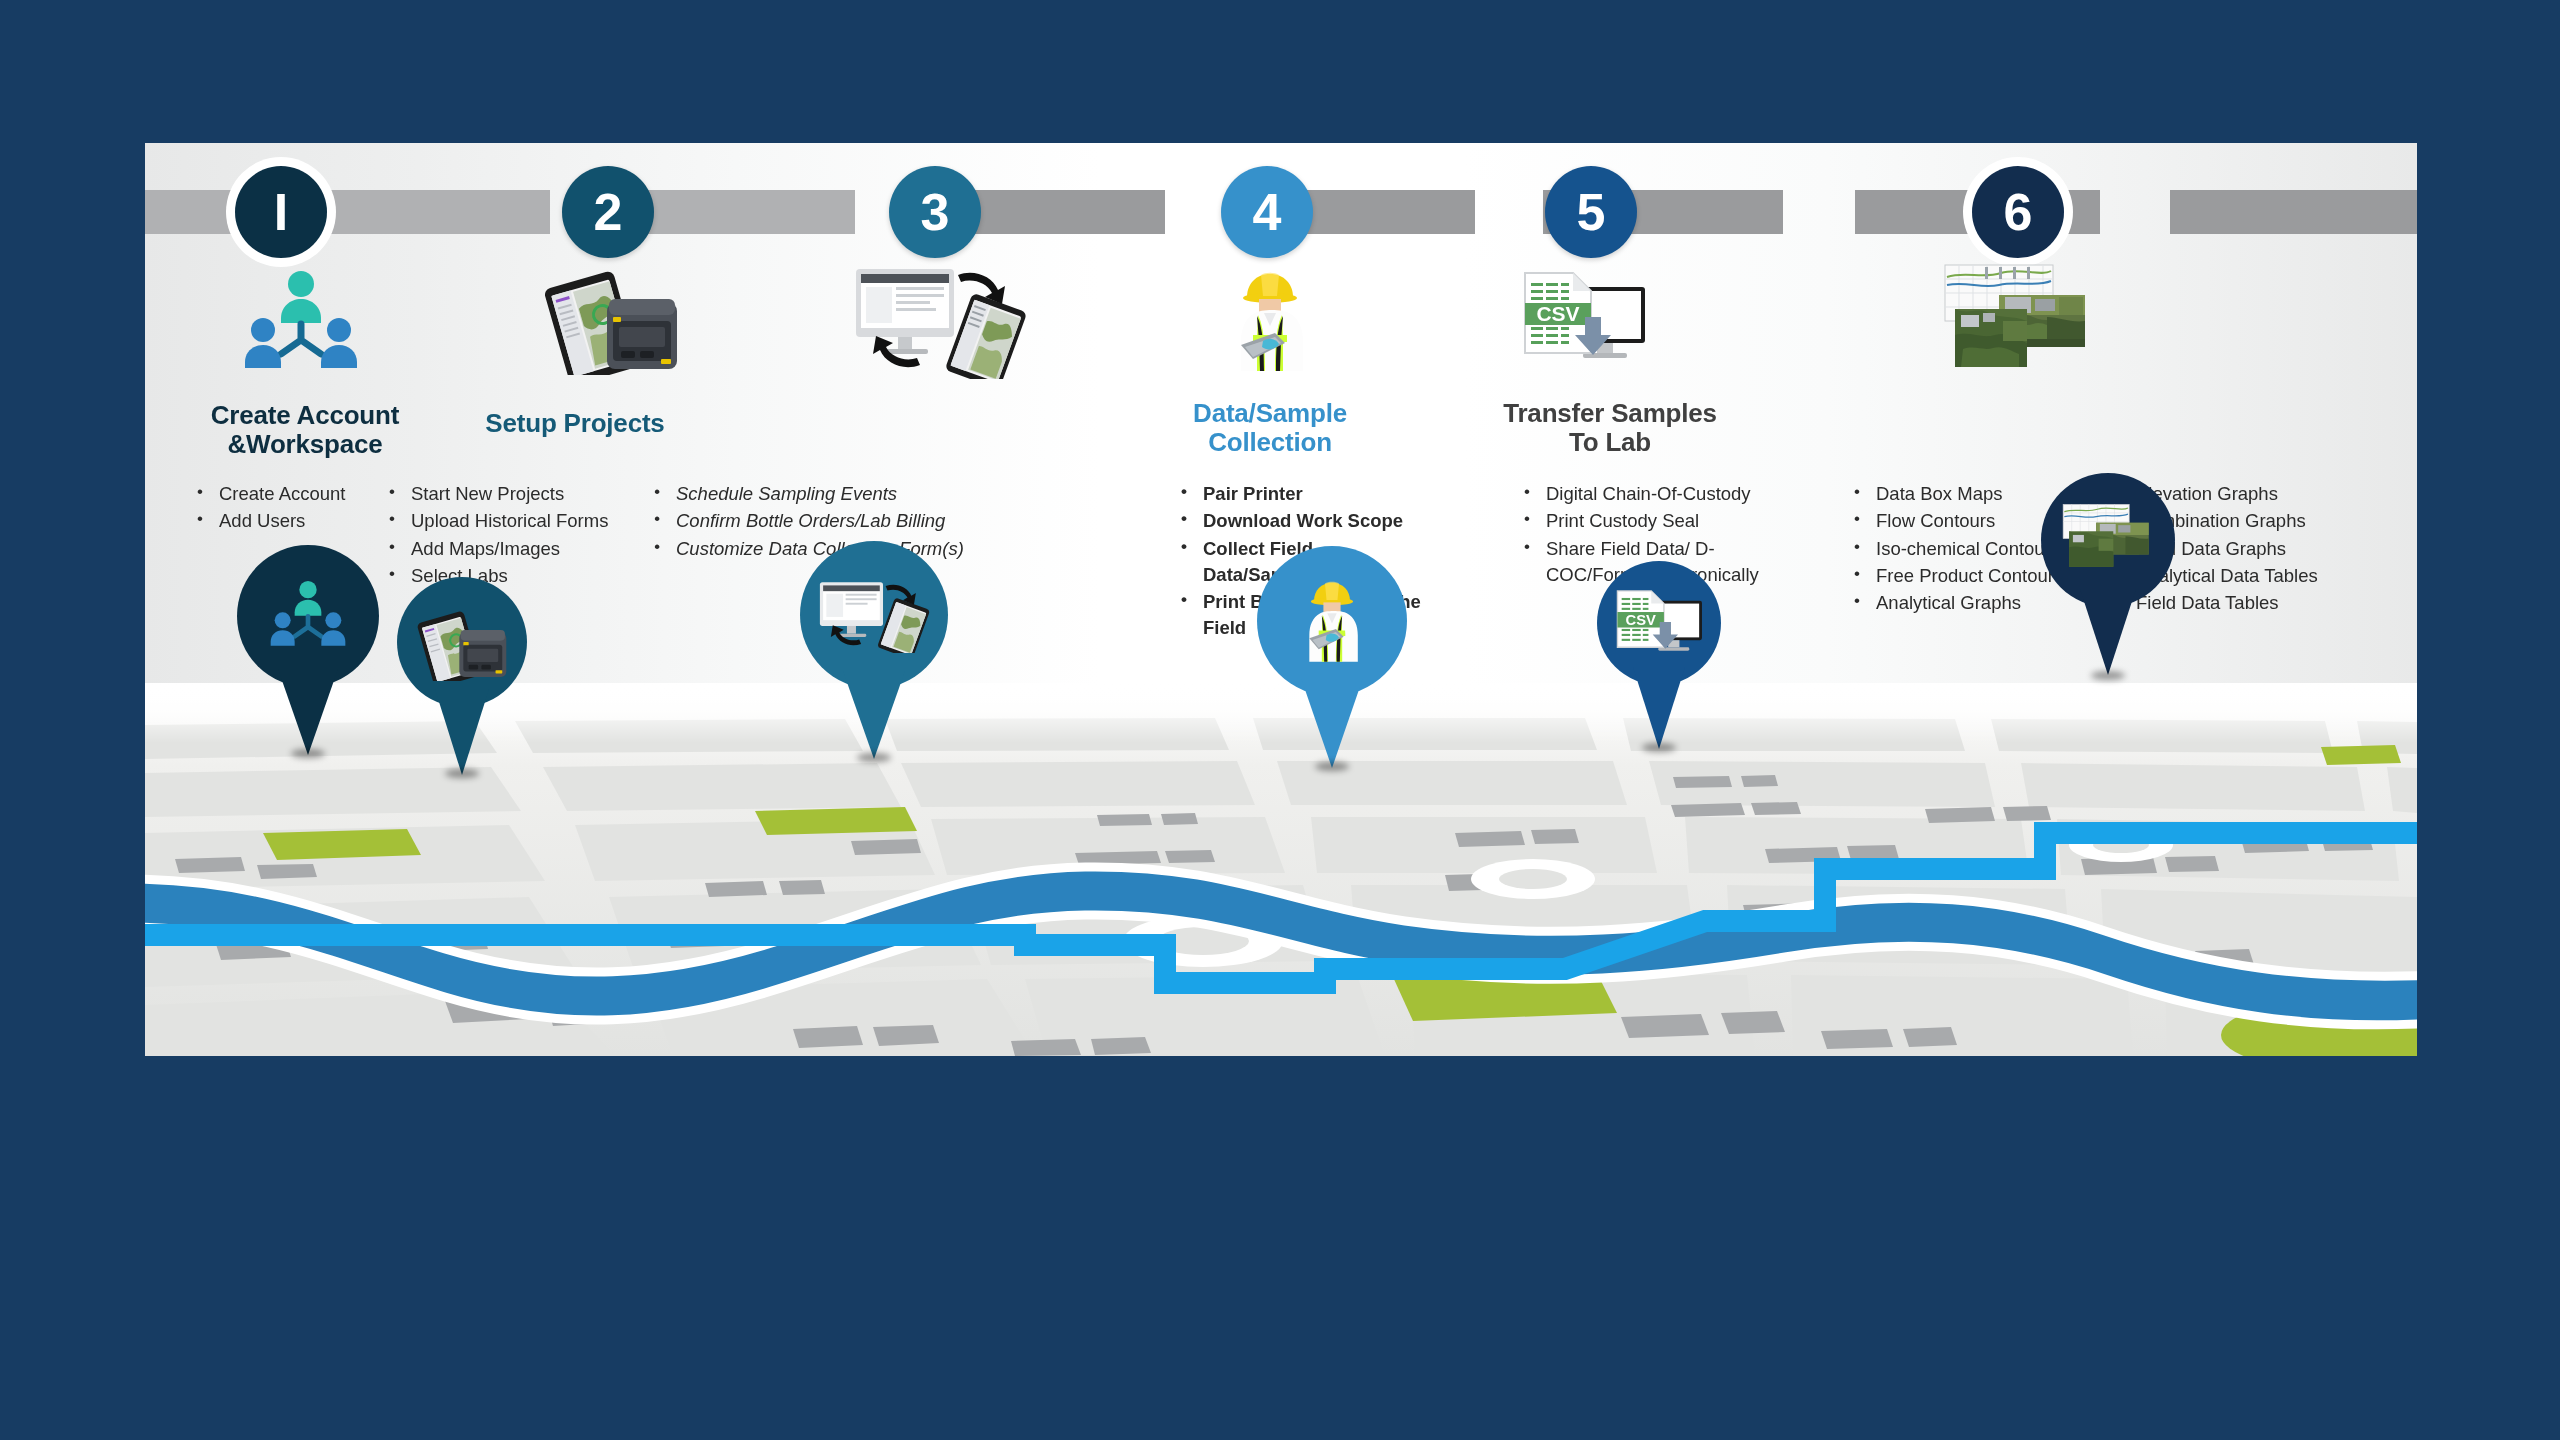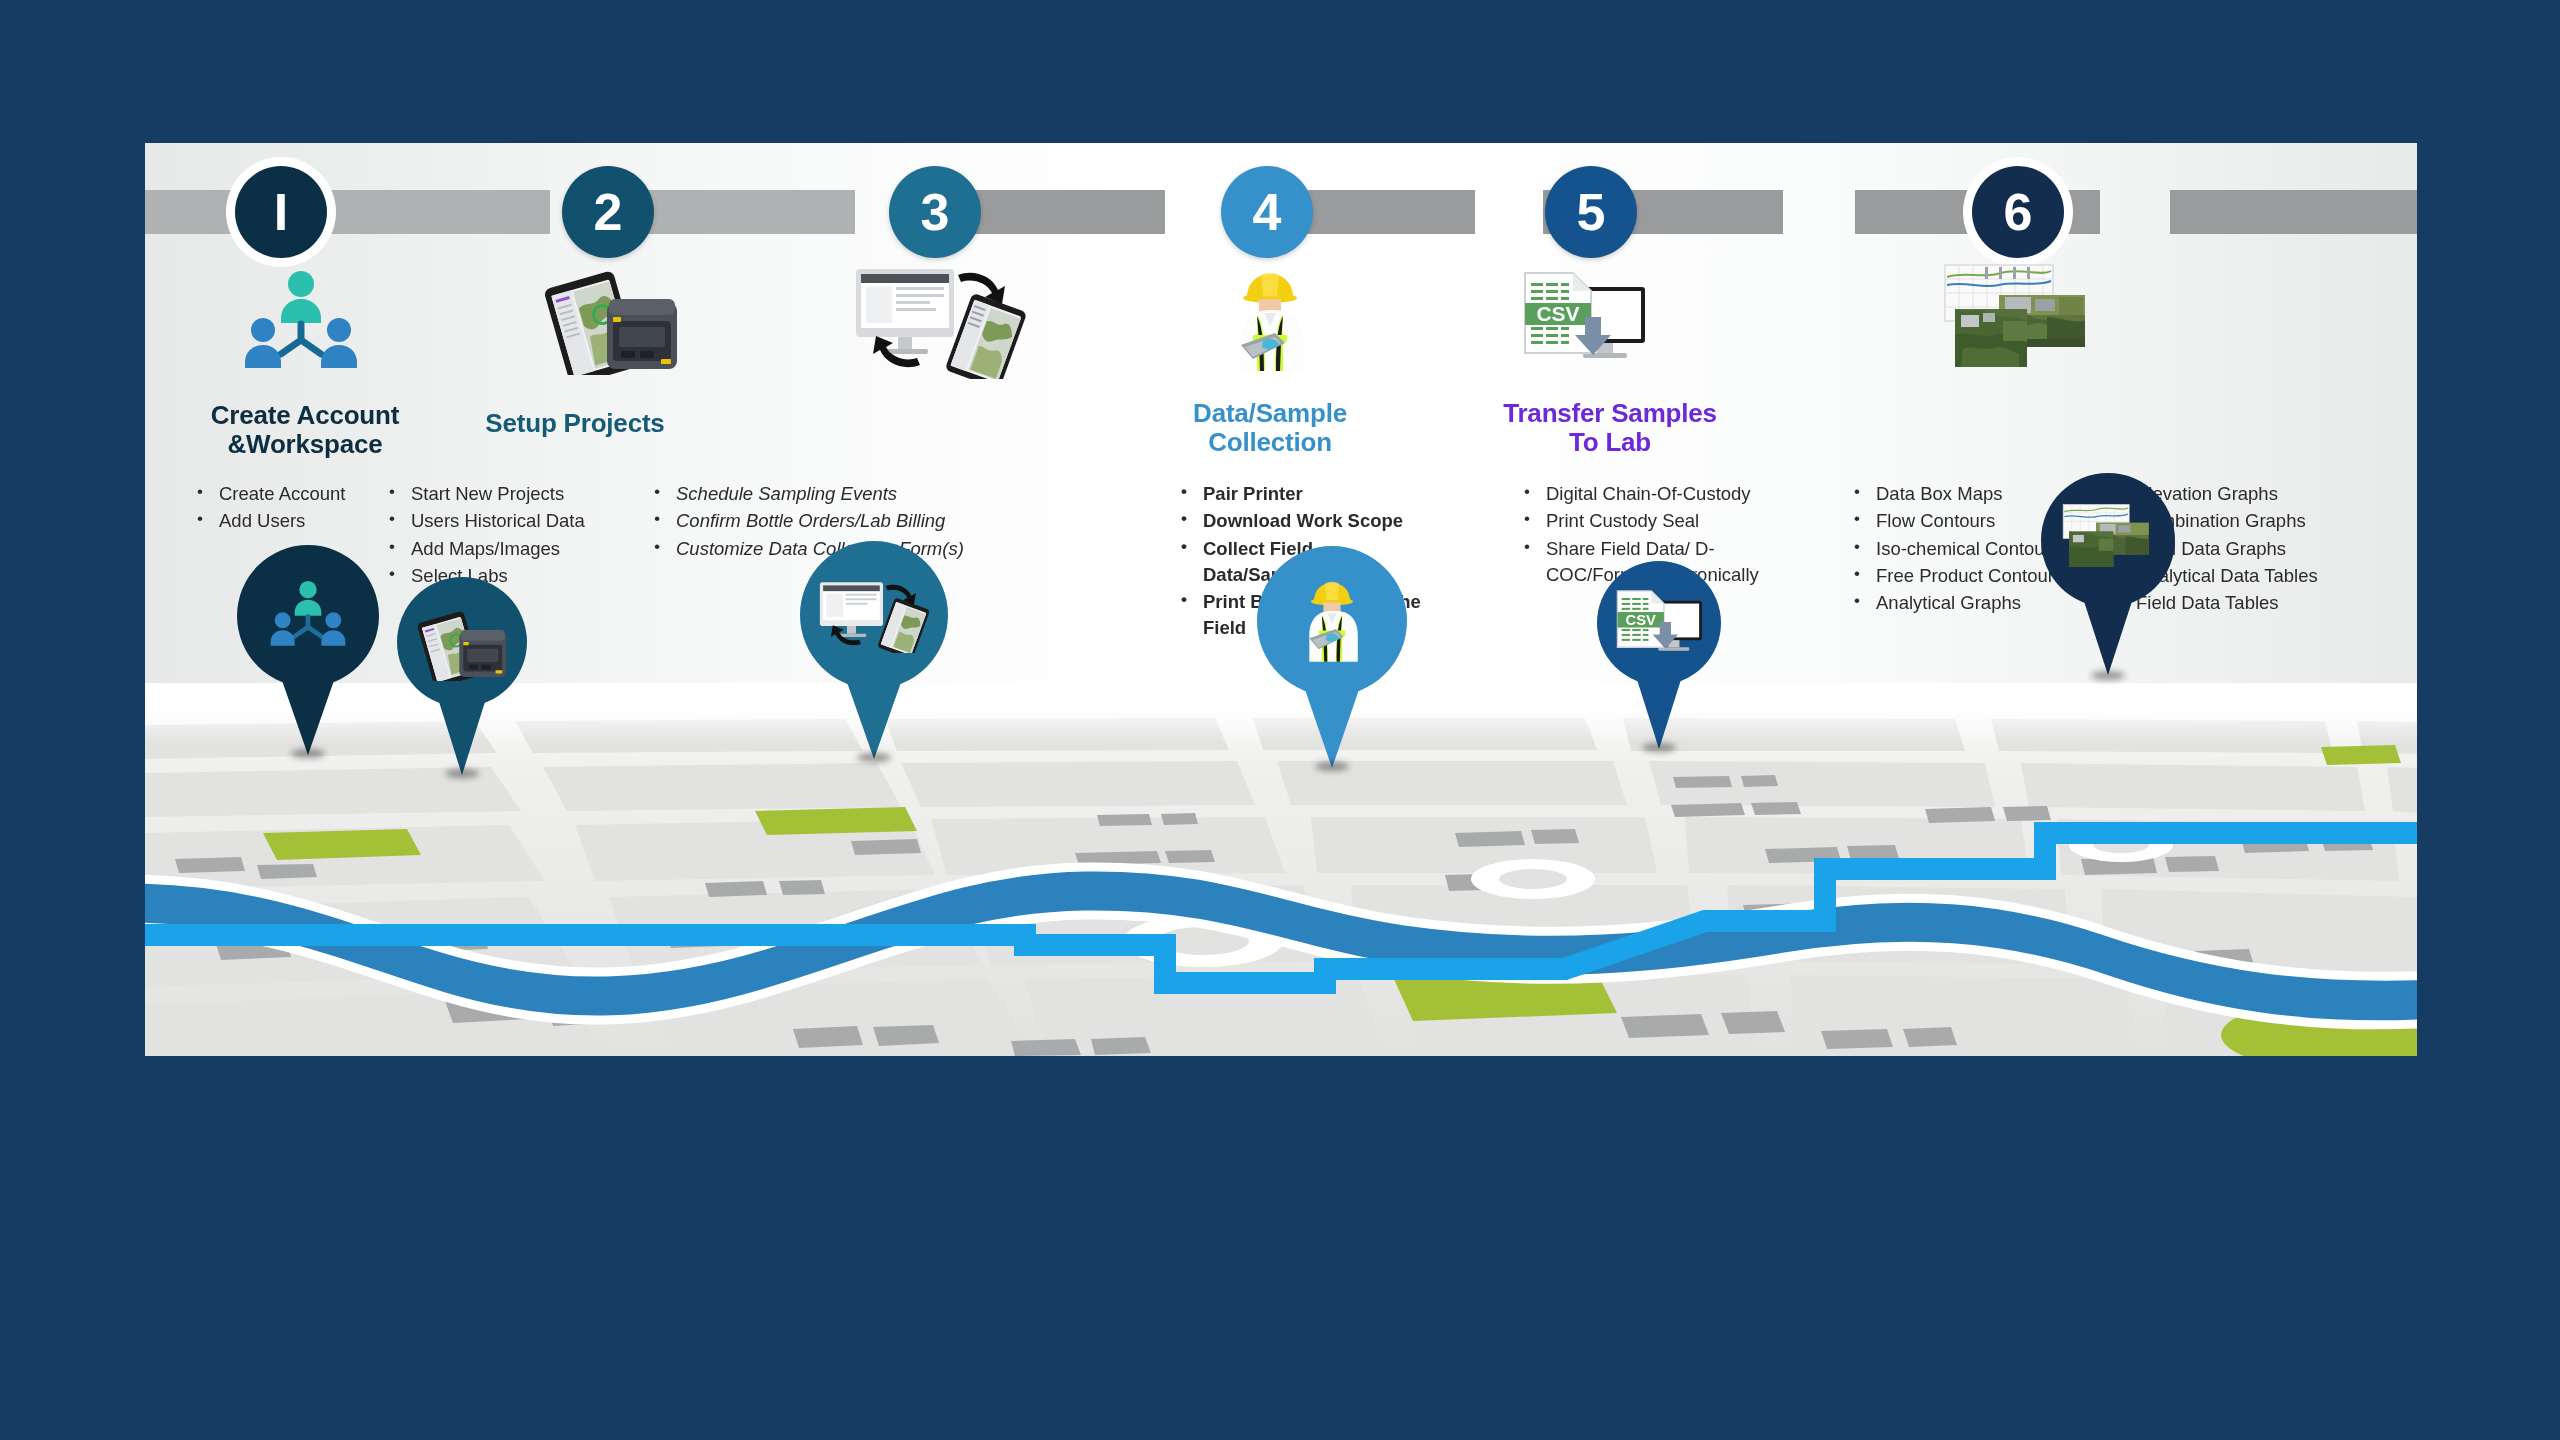--- a/index.html
+++ b/index.html
@@ -211,21 +211,21 @@
         </g>
       </svg>
     </div>
 
     <div class="step-title" style="left:280px; top:266px; width:300px; color:#155a77;">
       <div>Setup Projects</div>
     </div>
 
     <ul class="bullets" style="left:240px; top:338px; width:290px;">
       <li>Start New Projects</li>
-      <li>Users Historical Data</li>
+      <li>Upload Historical Forms</li>
       <li>Add Maps/Images</li>
       <li>Select Labs</li>
     </ul>
 
     <div class="circle" style="left:744px; top:23px; background:#1f6f93;">
       <span>3</span>
     </div>
 
     <div class="icon-wrap" style="left:705px; top:118px; width:180px; height:118px;">
       <svg viewBox="0 0 180 118" width="180" height="118" aria-hidden="true">
@@ -332,21 +332,21 @@
             <rect x="48" y="76" width="8" height="3"></rect>
         </g>
         <rect x="12" y="38" width="66" height="22" fill="#5aa05c"></rect>
         <text x="45" y="56" font-family="Liberation Sans, sans-serif" font-size="21" font-weight="bold" fill="#ffffff" text-anchor="middle">CSV</text>
         <g>
           <path d="M72 52h16v18h10l-18 20-18-20h10z" fill="#7b90a8"></path>
         </g>
       </svg>
     </div>
 
-    <div class="step-title" style="left:1300px; top:256px; width:330px; color:#6d28d9;">
+    <div class="step-title" style="left:1300px; top:256px; width:330px; color:#404040;">
       <div>Transfer Samples</div>
       <div>To Lab</div>
     </div>
 
     <ul class="bullets" style="left:1375px; top:338px; width:260px;">
       <li>Digital Chain-Of-Custody</li>
       <li>Print Custody Seal</li>
       <li>Share Field Data/ D-COC/Forms Electronically</li>
     </ul>
 

